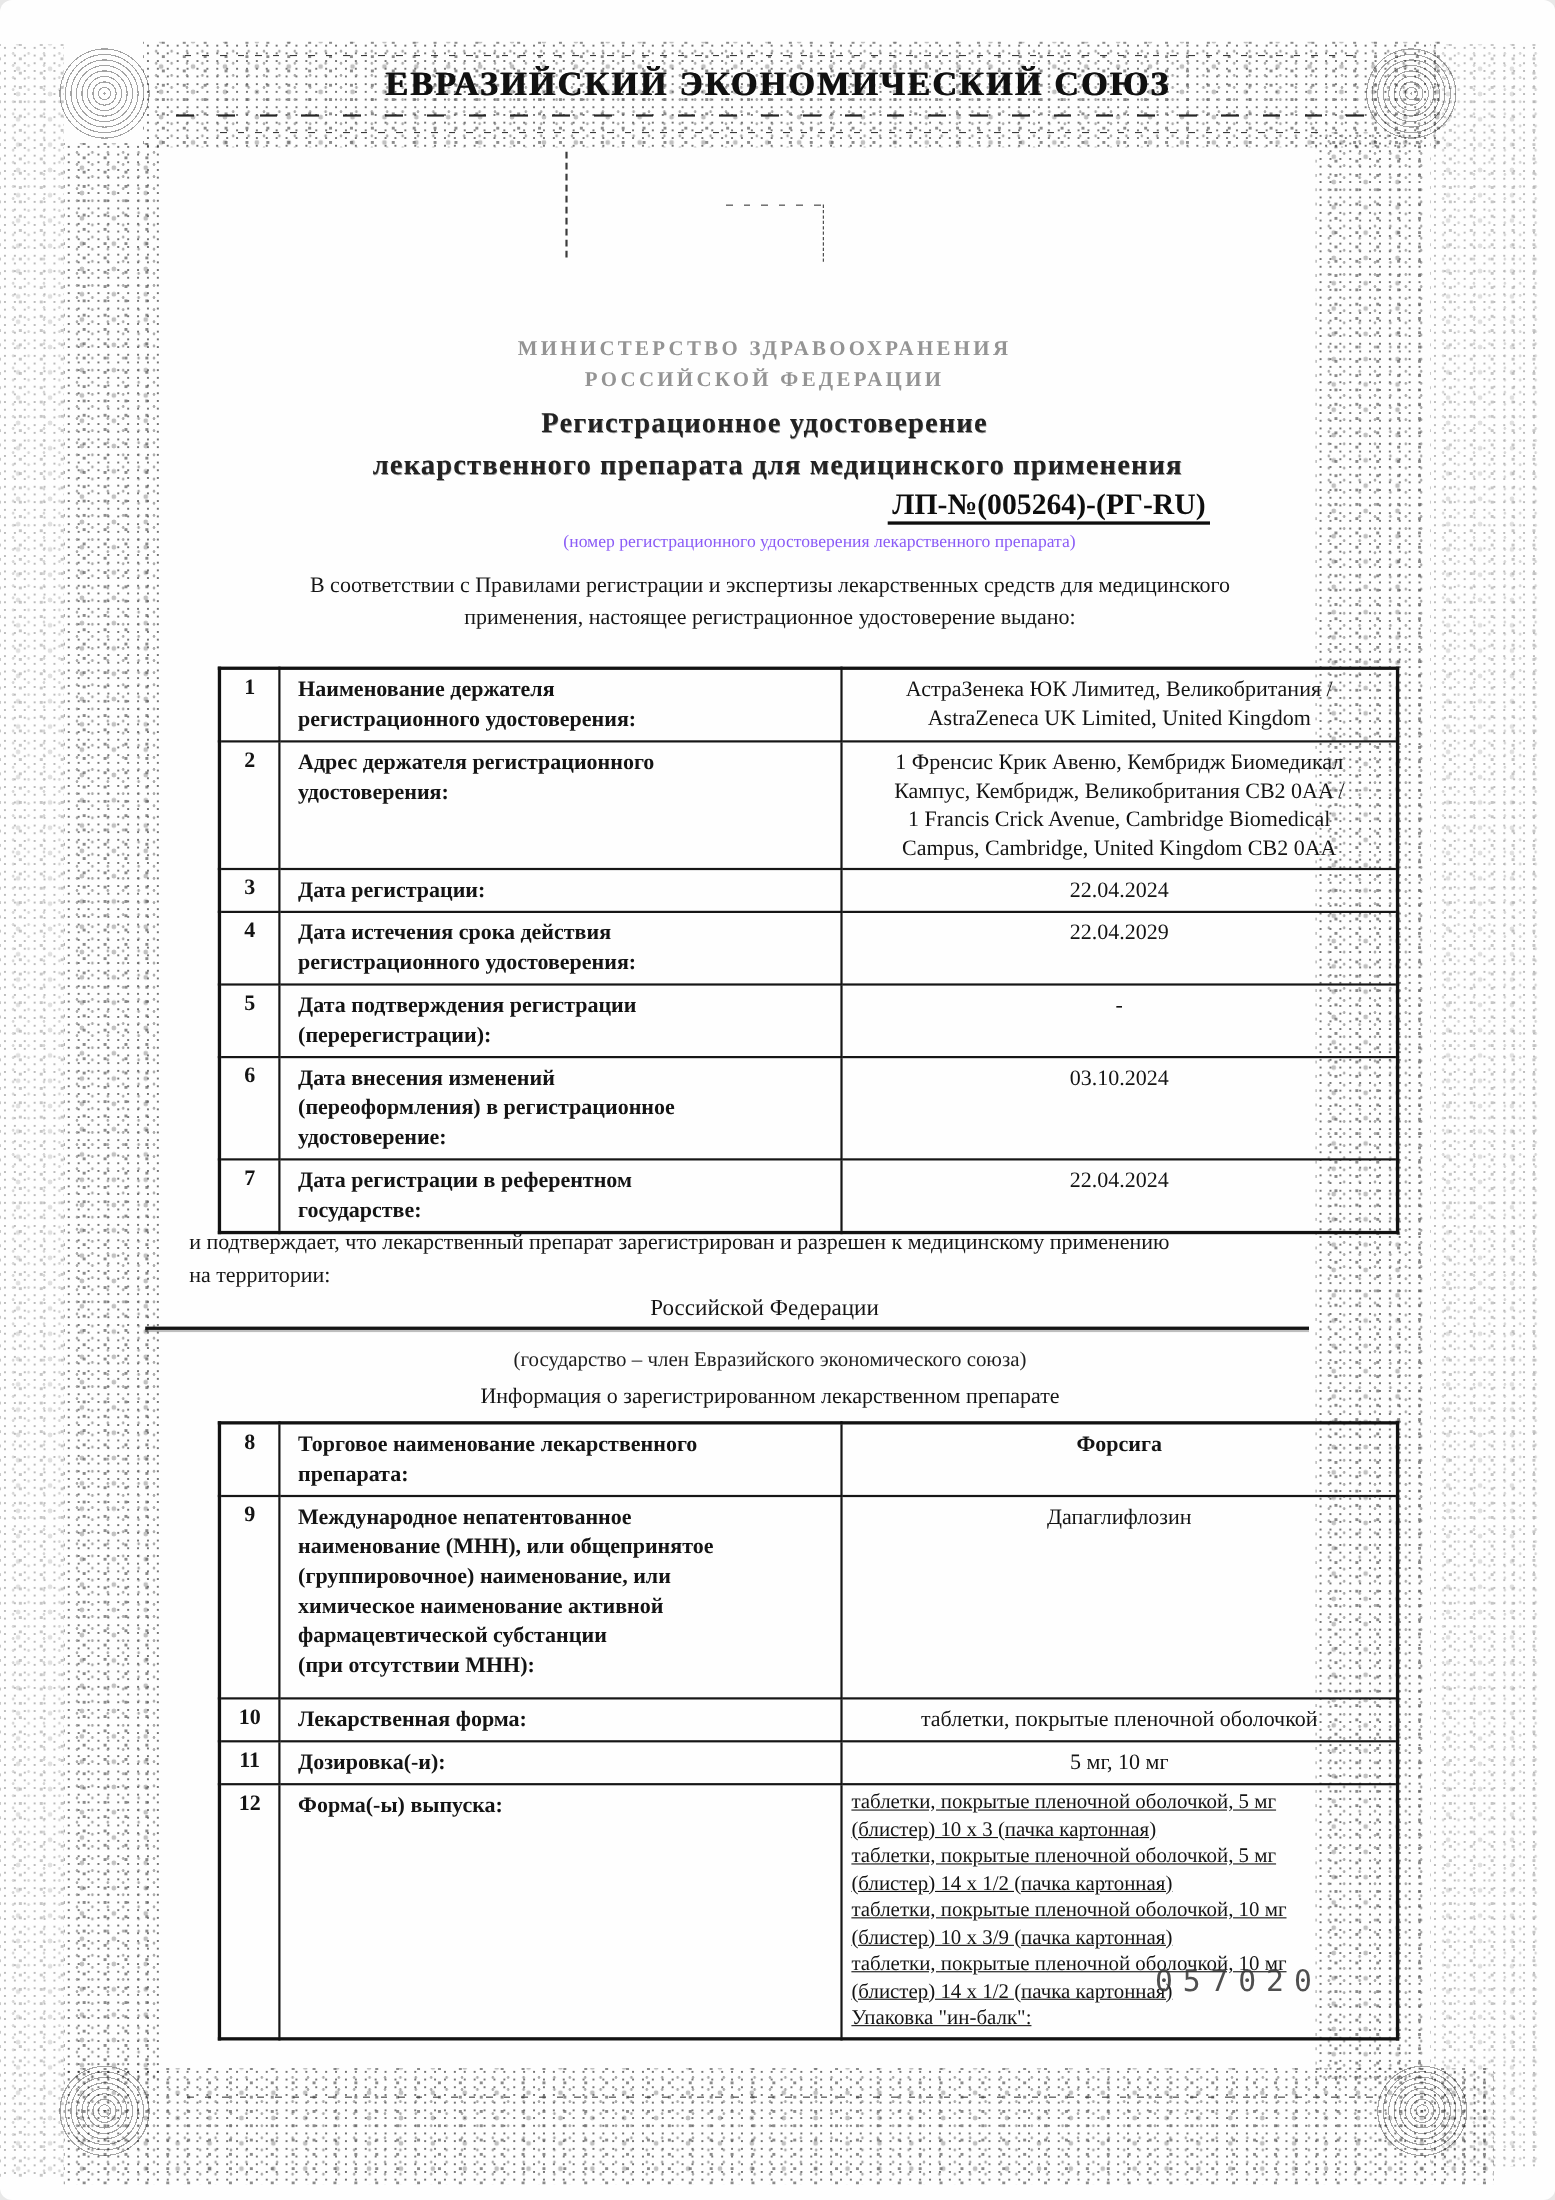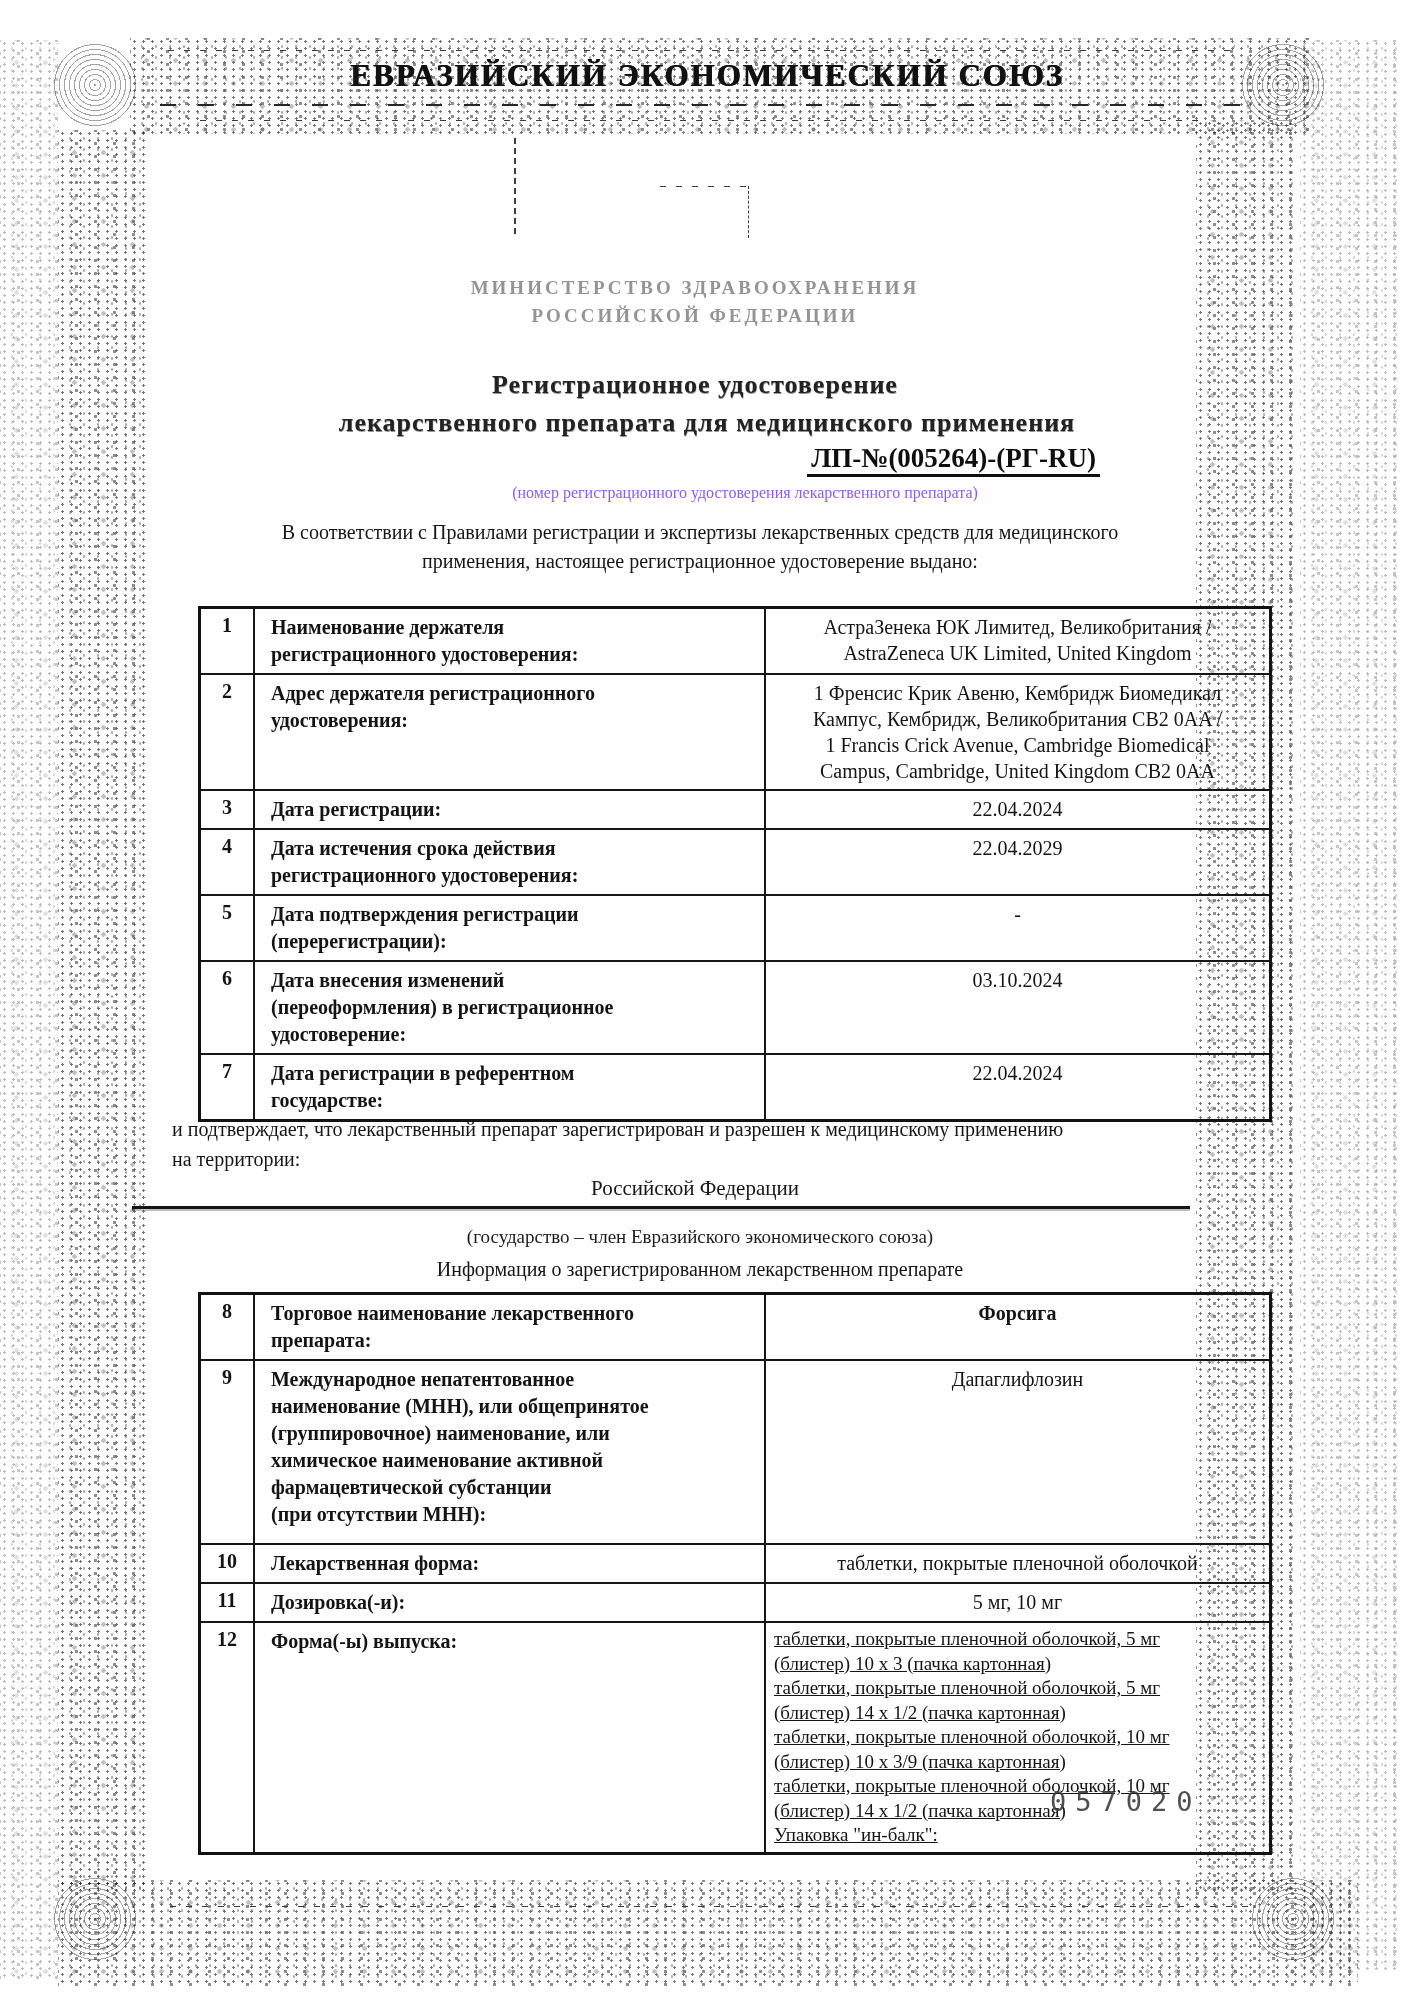--- a/index.html
+++ b/index.html
@@ -4,20 +4,21 @@
 <style>
   html,body{margin:0;padding:0;background:#e8e8e8;}
   .page{
     position:relative;
     width:1414px;height:2000px;
     margin:0 auto;
     background:#fefefe;
     font-family:"Liberation Serif", serif;
     color:#1b1b1b;
     overflow:hidden;
+    border-radius:11px;
   }
   
   .speckle{
     position:absolute;
     background-image:
       radial-gradient(circle, rgba(10,10,10,.9) 1px, transparent 1.3px),
       radial-gradient(circle, rgba(10,10,10,.55) 1px, transparent 1.5px),
       radial-gradient(circle, rgba(10,10,10,.75) 1.4px, transparent 1.7px),
       radial-gradient(circle, rgba(10,10,10,.4) 2px, transparent 2.4px);
     background-size: 9px 7px, 14px 11px, 19px 13px, 29px 23px;
@@ -40,21 +41,21 @@
     border-left:2px dashed #3c3c3c;
   }
   
   .union-header{
     position:absolute;top:58px;left:0;width:1414px;
     text-align:center;font-size:31px;font-weight:bold;letter-spacing:2px;
     color:#111;z-index:3;
     text-shadow:0.8px 0 0 #111;
   }
   .ministry{
-    position:absolute;top:274px;left:0;width:1390px;text-align:center;
+    position:absolute;top:304px;left:0;width:1390px;text-align:center;
     font-size:19px;font-weight:bold;letter-spacing:3px;line-height:28px;
     color:#949494;filter:blur(0.7px);white-space:pre-line;
   }
   .doc-title-1{
     position:absolute;top:370px;left:0;width:1390px;text-align:center;
     font-size:26px;font-weight:bold;color:#222;letter-spacing:1px;
     text-shadow:0.5px 0.5px 0 rgba(20,20,20,.45);
   }
   .doc-title-2{
     position:absolute;top:408px;left:0;width:1414px;text-align:center;

